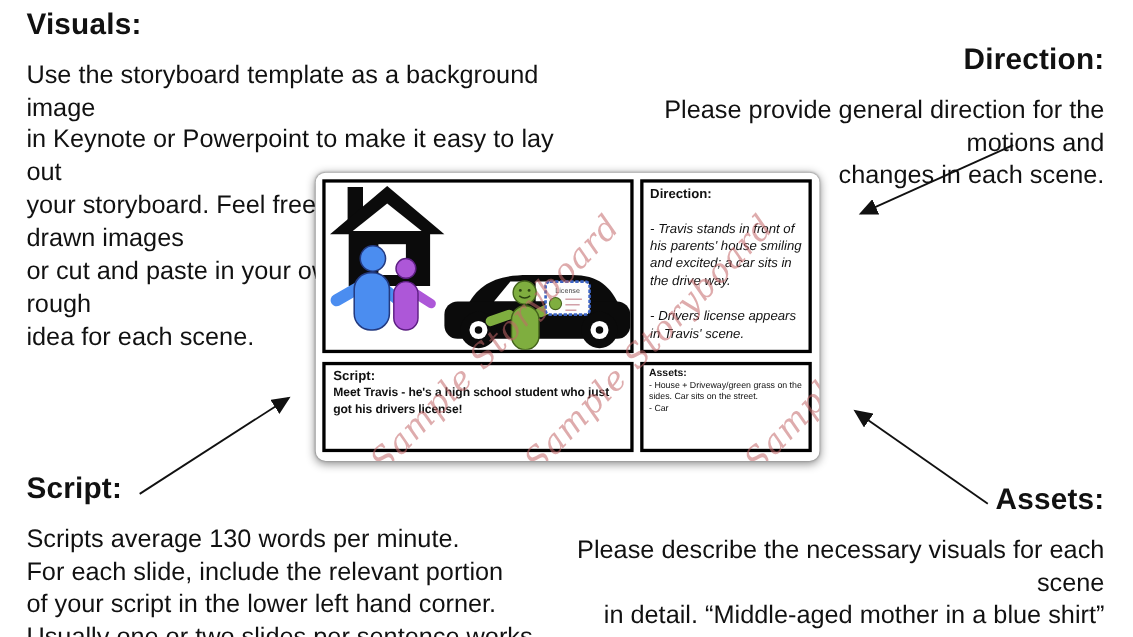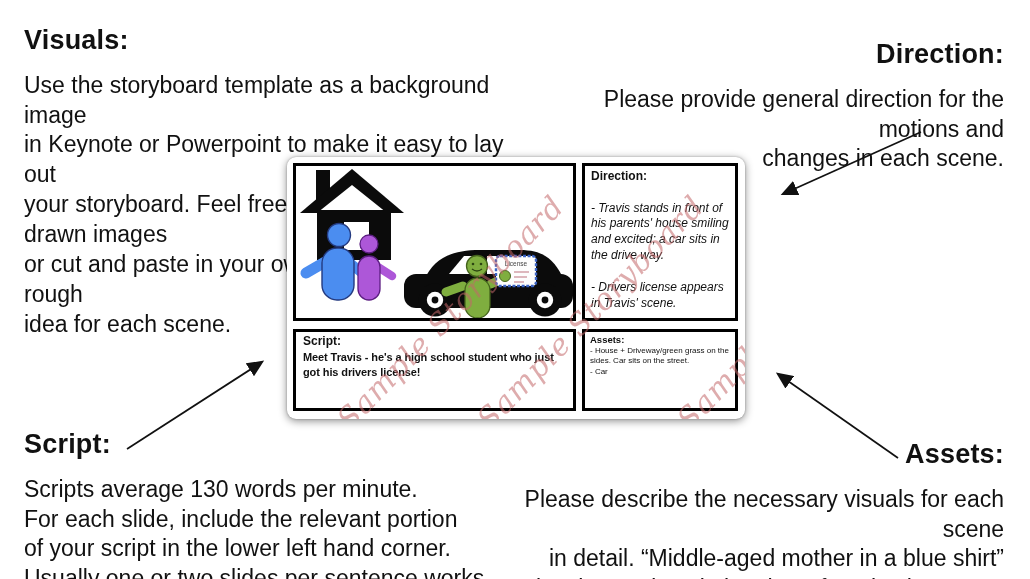--- a/index.html
+++ b/index.html
@@ -7,21 +7,21 @@
     width:1030px;height:579px;position:relative;overflow:hidden;
     background:#ffffff;
     font-family:"Liberation Sans", sans-serif;
     color:#111;
   }
   .anno{position:absolute;}
   .anno-heading{font-weight:bold;font-size:27px;line-height:1.1;letter-spacing:.2px;}
   .anno-body{font-size:23px;line-height:1.3;white-space:pre-line;margin-top:15px;}
   .anno.right{text-align:right;}
 
-  #visuals-block{left:24px;top:26px;width:490px;}
+  #visuals-block{left:24px;top:8px;width:490px;}
   #direction-block{right:26px;top:40px;width:480px;}
   #script-block{left:24px;top:430px;width:470px;}
   #assets-block{right:26px;top:440px;width:500px;}
 
   
   #arrows{position:absolute;left:0;top:0;width:1030px;height:579px;pointer-events:none;z-index:6;}
   #arrows line{stroke:#111;stroke-width:1.7;}
 
   
   #storyboard-card{

